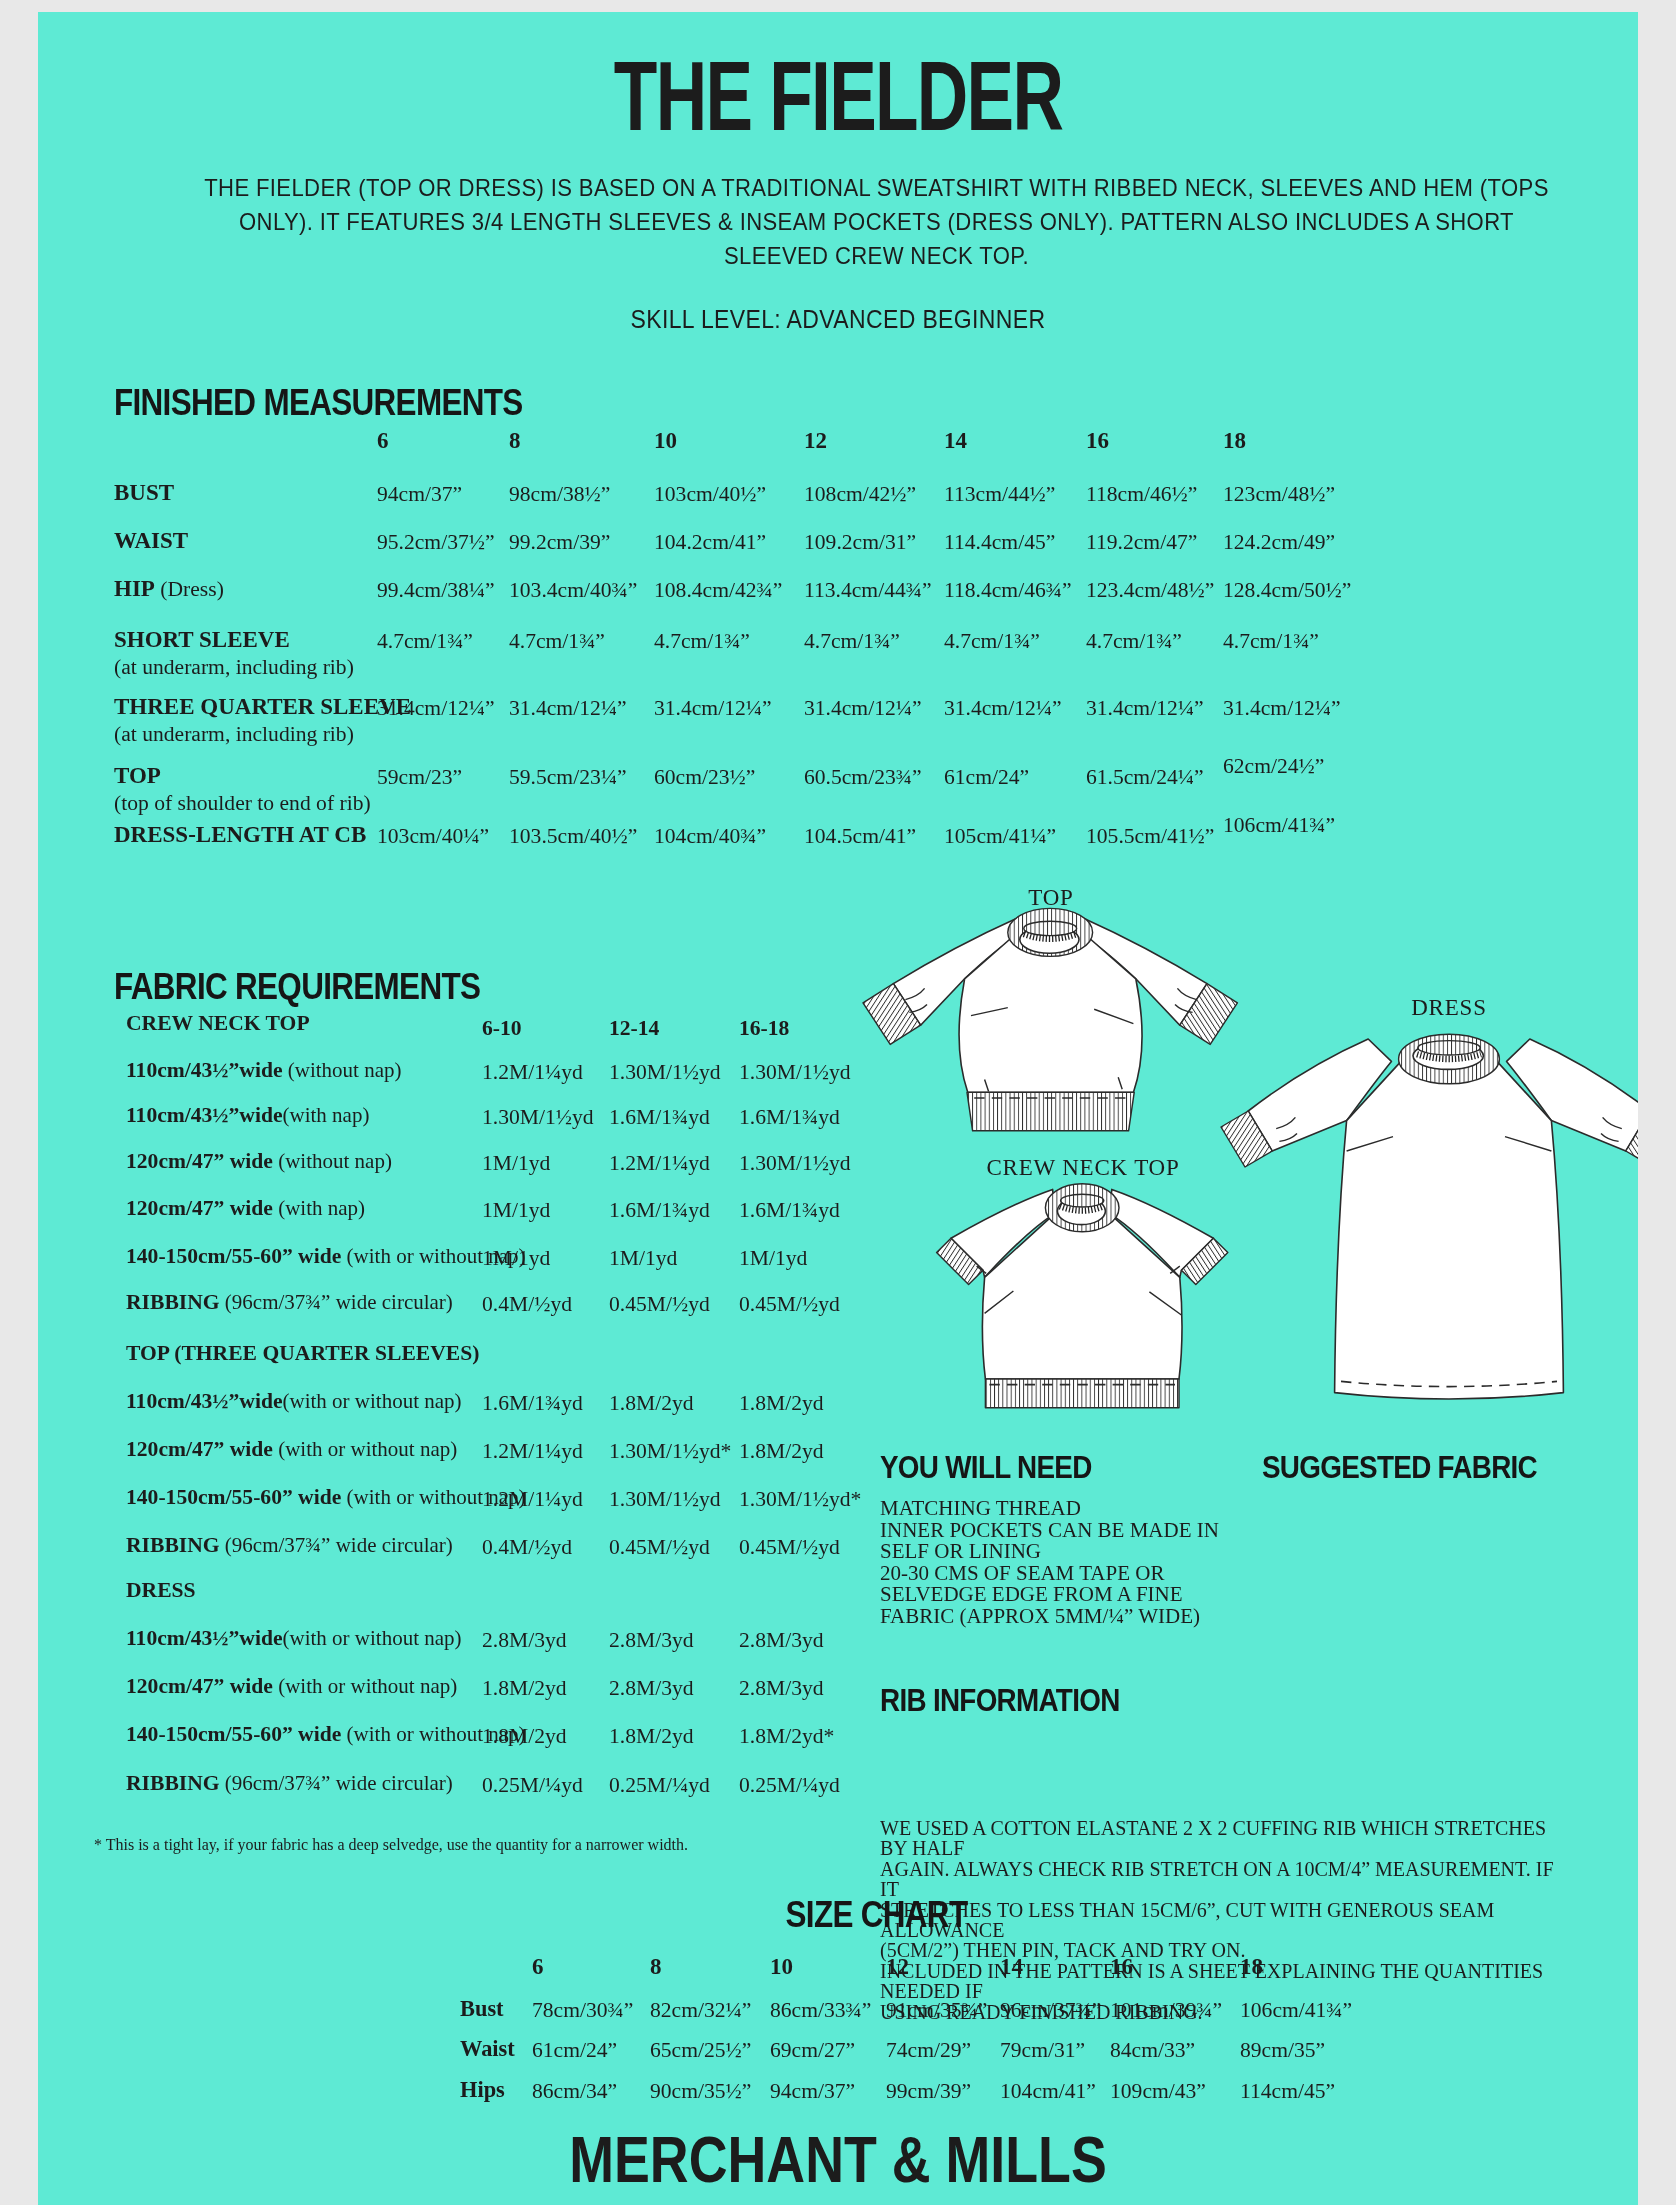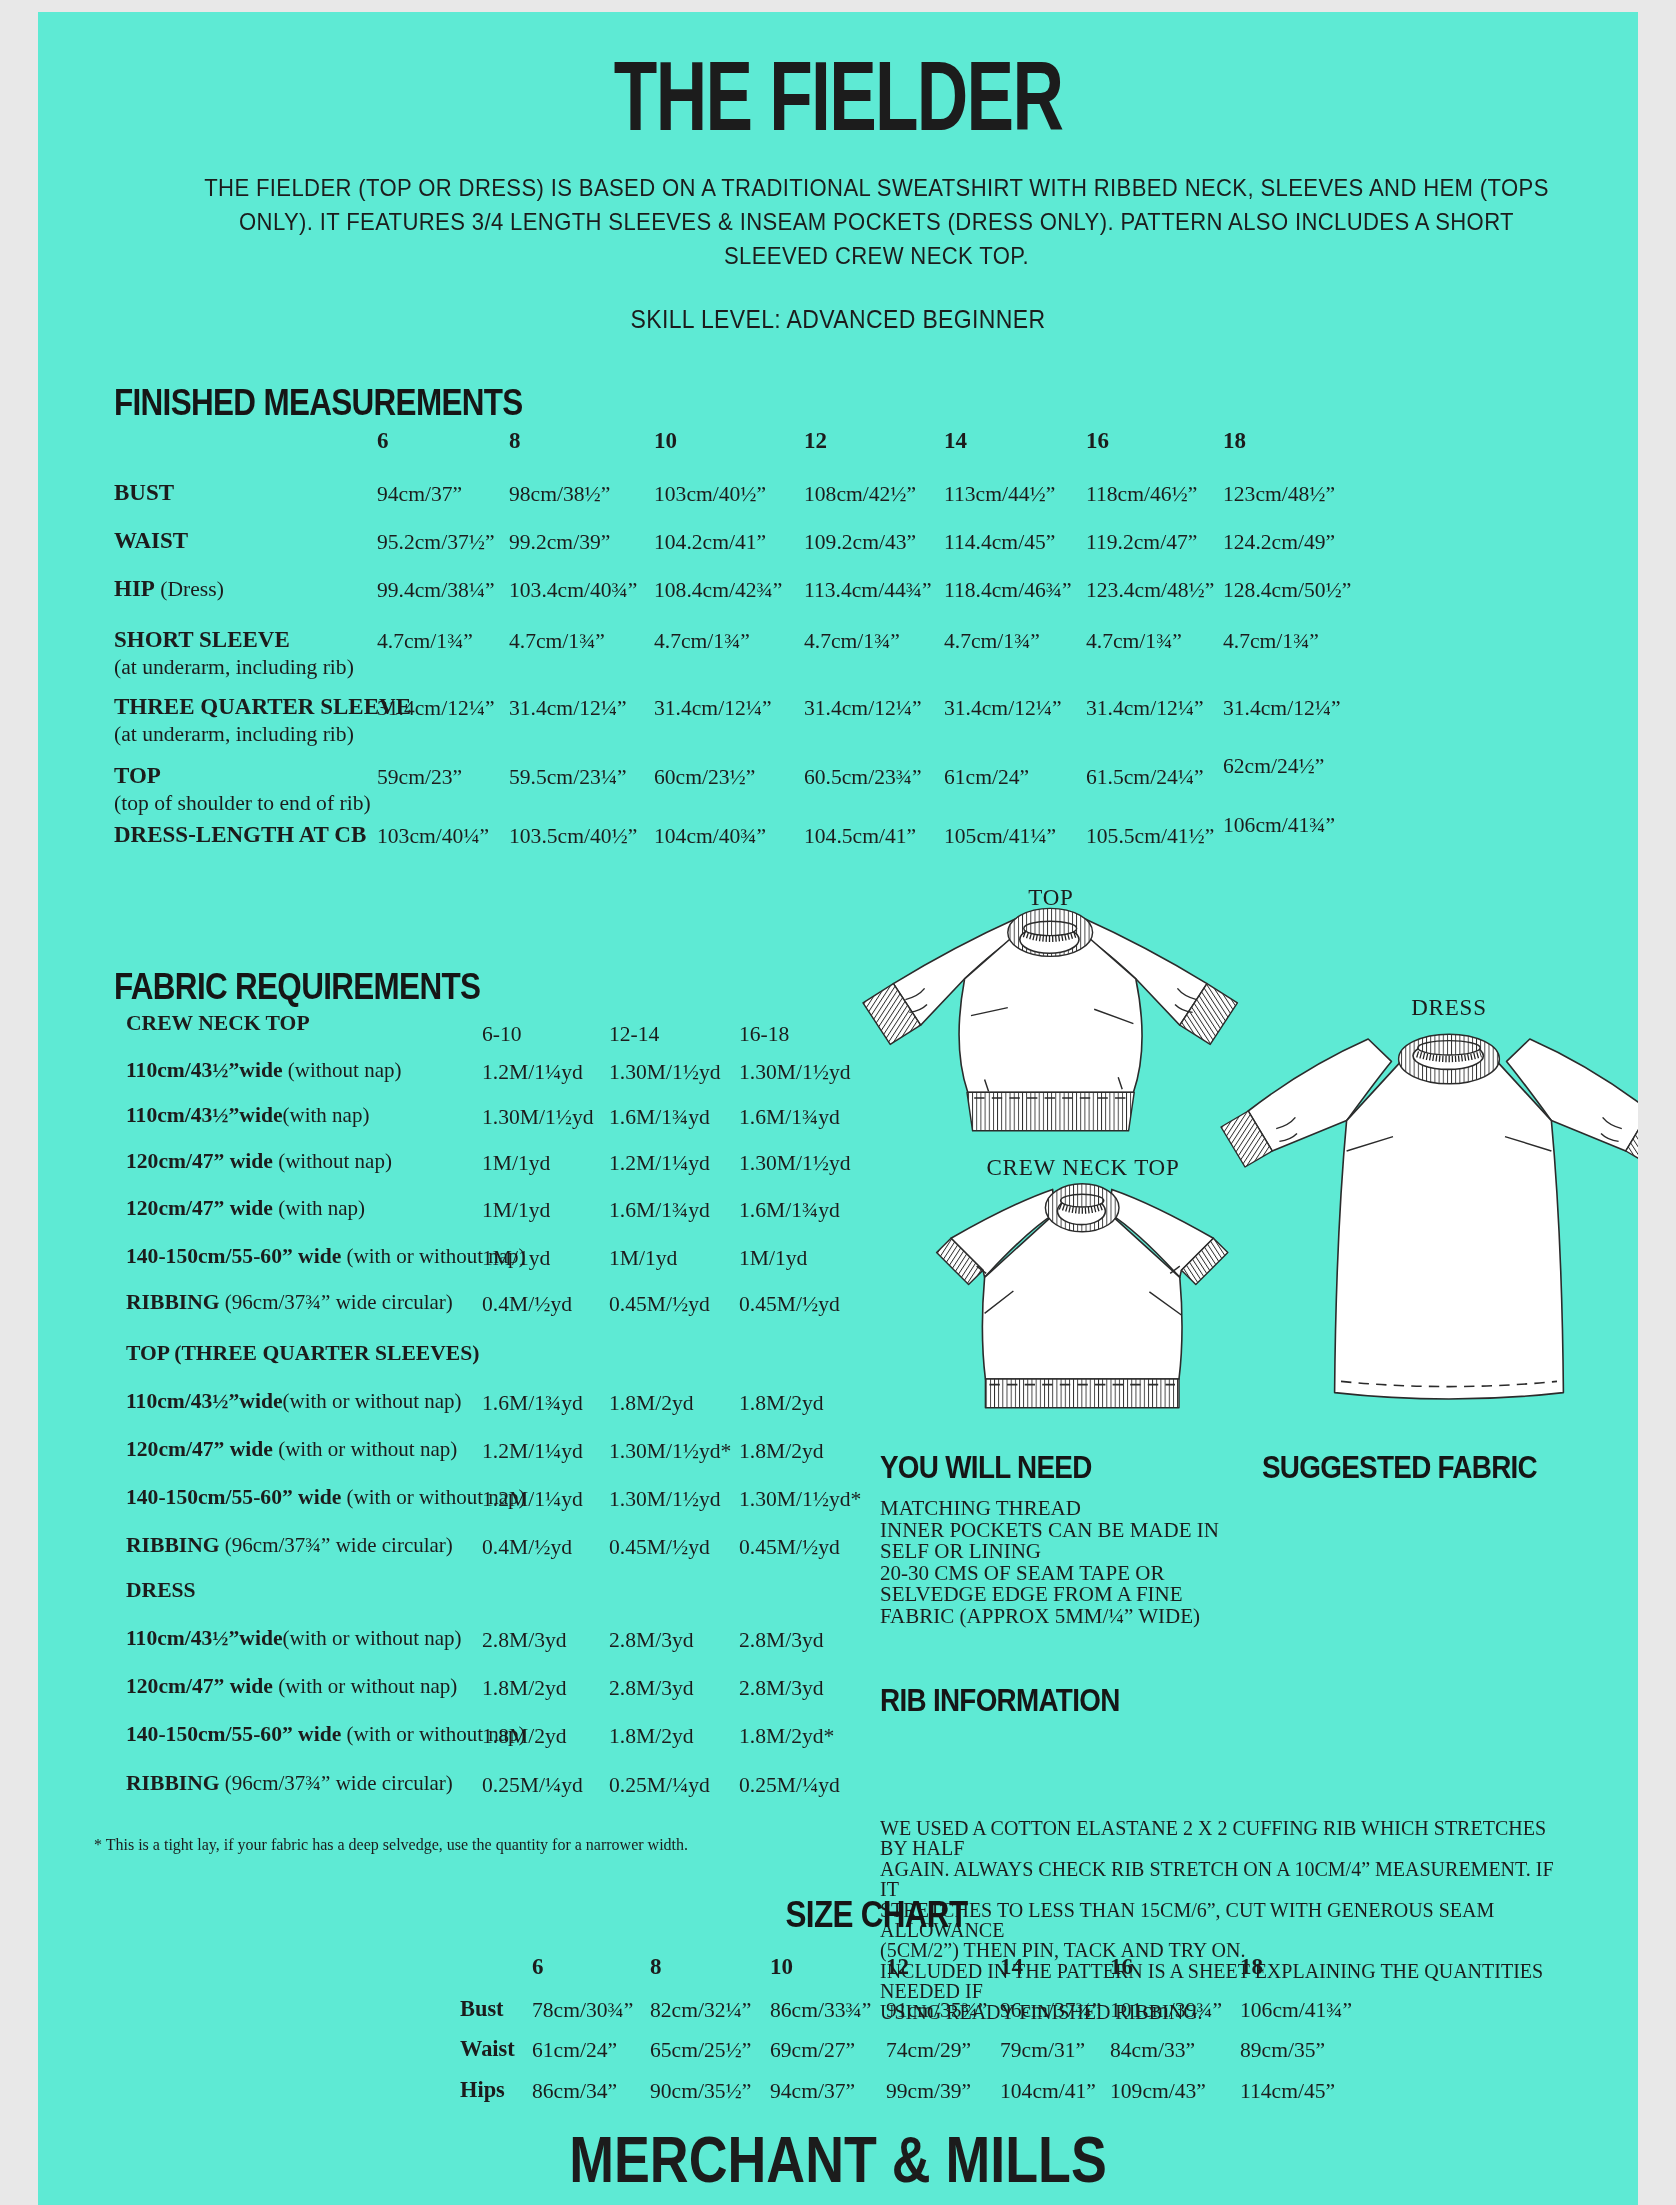--- a/index.html
+++ b/index.html
@@ -34,21 +34,21 @@
   .v{position:absolute;top:1.6px;white-space:nowrap;}
   .raise{top:-8.8px;}
   .c0{left:263px}.c1{left:395px}.c2{left:540px}.c3{left:690px}.c4{left:830px}.c5{left:972px}.c6{left:1109px}
 
   
   .fr{left:88px;top:993px;width:889px;height:809px;font-size:21.6px;}
   .fr-sec{position:absolute;left:0;right:0;font-weight:bold;font-size:21.6px;}
   .fr-row{position:absolute;left:0;right:9px;}
   .fr-label{font-weight:bold;font-size:21.6px;}
   .fr-note{font-size:21px;}
-  .fr-colhead{position:absolute;top:11px;font-weight:normal;font-size:21.6px;}
+  .fr-colhead{position:absolute;top:5px;font-weight:bold;font-size:21.6px;}
   .d1{left:356px}.d2{left:483px}.d3{left:613px}
   .footnote{left:56px;top:1824px;font-size:16px;}
 
   
   .flat-label{font-size:23px;letter-spacing:0.8px;text-align:center;}
   .flat svg{display:block;}
   .ln{fill:none;stroke:#2b2b2b;stroke-width:1.8;}
   .shape{fill:#ffffff;stroke:#2b2b2b;stroke-width:2;stroke-linejoin:round;}
   .rib{stroke:#2b2b2b;stroke-width:1.8;stroke-linejoin:round;}
   .dash{fill:none;stroke:#2b2b2b;stroke-width:2;stroke-dasharray:13 9;}
@@ -121,21 +121,21 @@
       <span class="v c4">113cm/44½”</span>
       <span class="v c5">118cm/46½”</span>
       <span class="v c6">123cm/48½”</span>
     </div>
 
     <div class="fm-row" style="top:104px">
       <span class="fm-label">WAIST</span><span class="fm-inline"></span>
       <span class="v c0">95.2cm/37½”</span>
       <span class="v c1">99.2cm/39”</span>
       <span class="v c2">104.2cm/41”</span>
-      <span class="v c3">109.2cm/43”</span>
+      <span class="v c3">109.2cm/31”</span>
       <span class="v c4">114.4cm/45”</span>
       <span class="v c5">119.2cm/47”</span>
       <span class="v c6">124.2cm/49”</span>
     </div>
 
     <div class="fm-row" style="top:152px">
       <span class="fm-label">HIP</span><span class="fm-inline"> (Dress)</span>
       <span class="v c0">99.4cm/38¼”</span>
       <span class="v c1">103.4cm/40¾”</span>
       <span class="v c2">108.4cm/42¾”</span>

